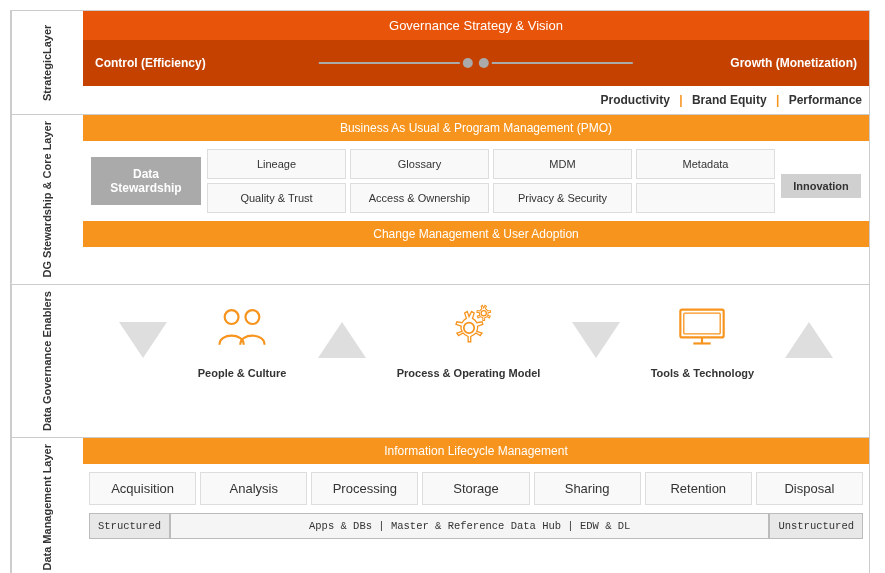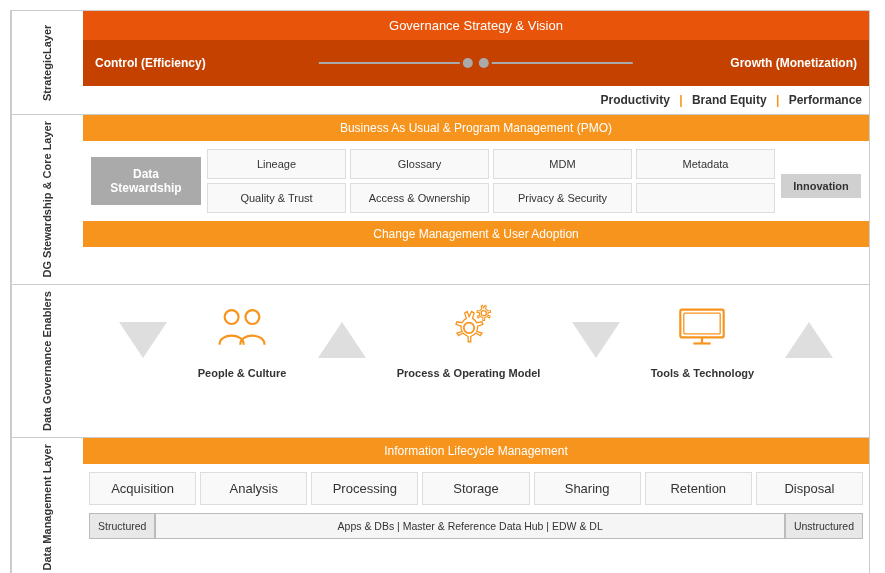--- a/index.html
+++ b/index.html
@@ -260,20 +260,21 @@
       font-size: 13px;
       background: #f9f9f9;
     }
 
     .mgmt-bottom {
       display: flex;
       align-items: center;
       padding: 0 6px 6px 6px;
       gap: 0;
       background: #fff;
+      font-family: Liberation Mono, monospace;
     }
 
     .mgmt-bottom-item {
       font-size: 10.5px;
       padding: 6px 8px;
       border: 1px solid #bbb;
       background: #e8e8e8;
       white-space: nowrap;
     }
 

